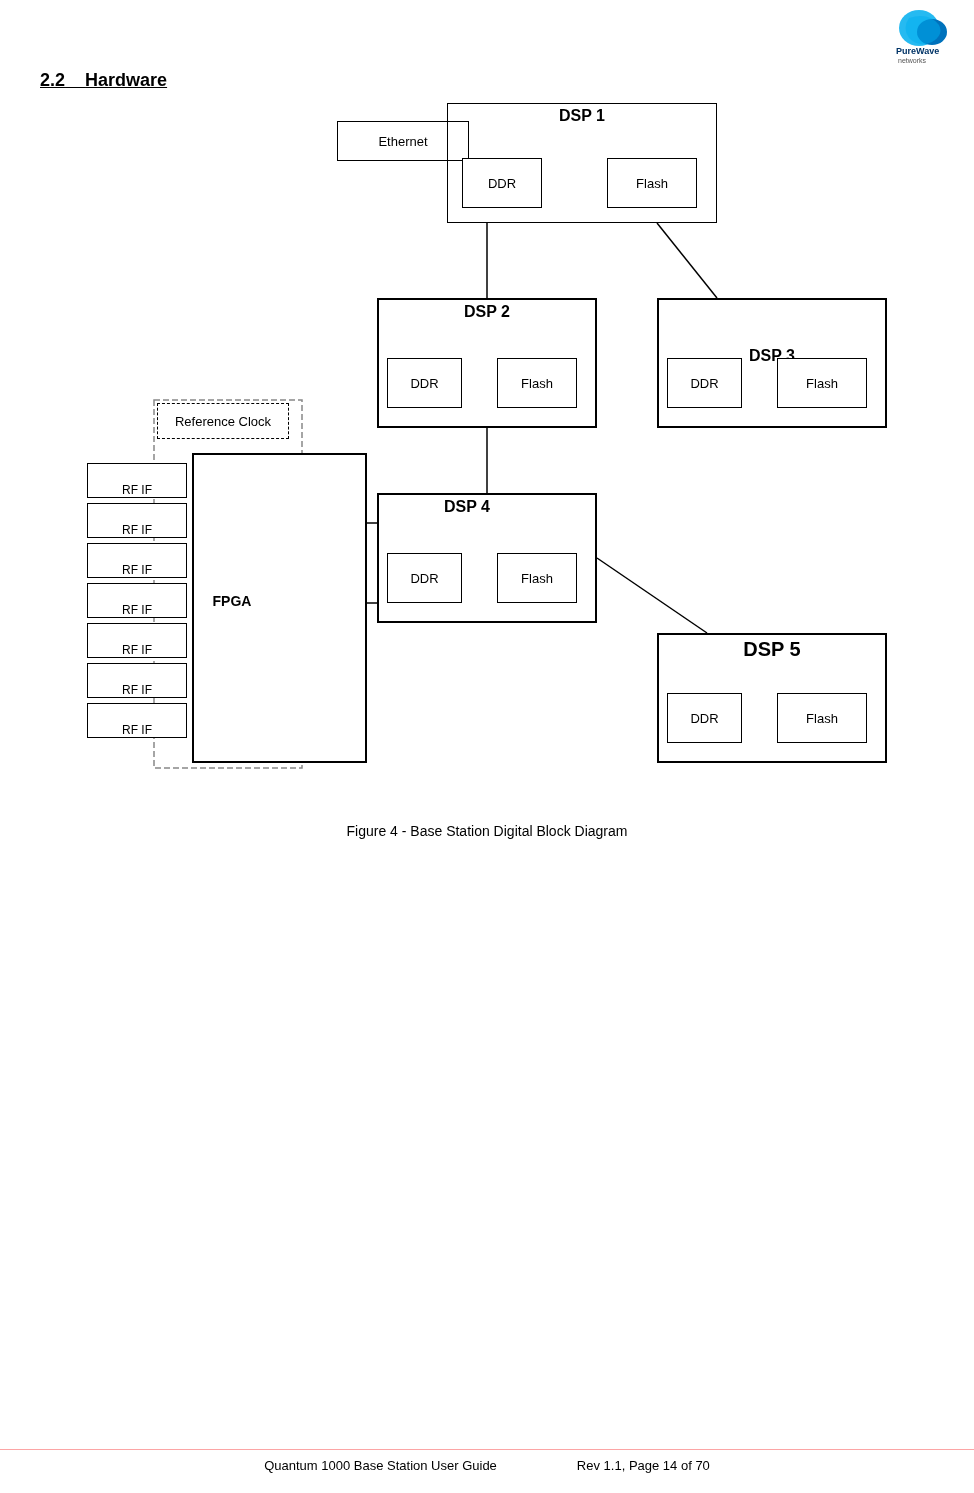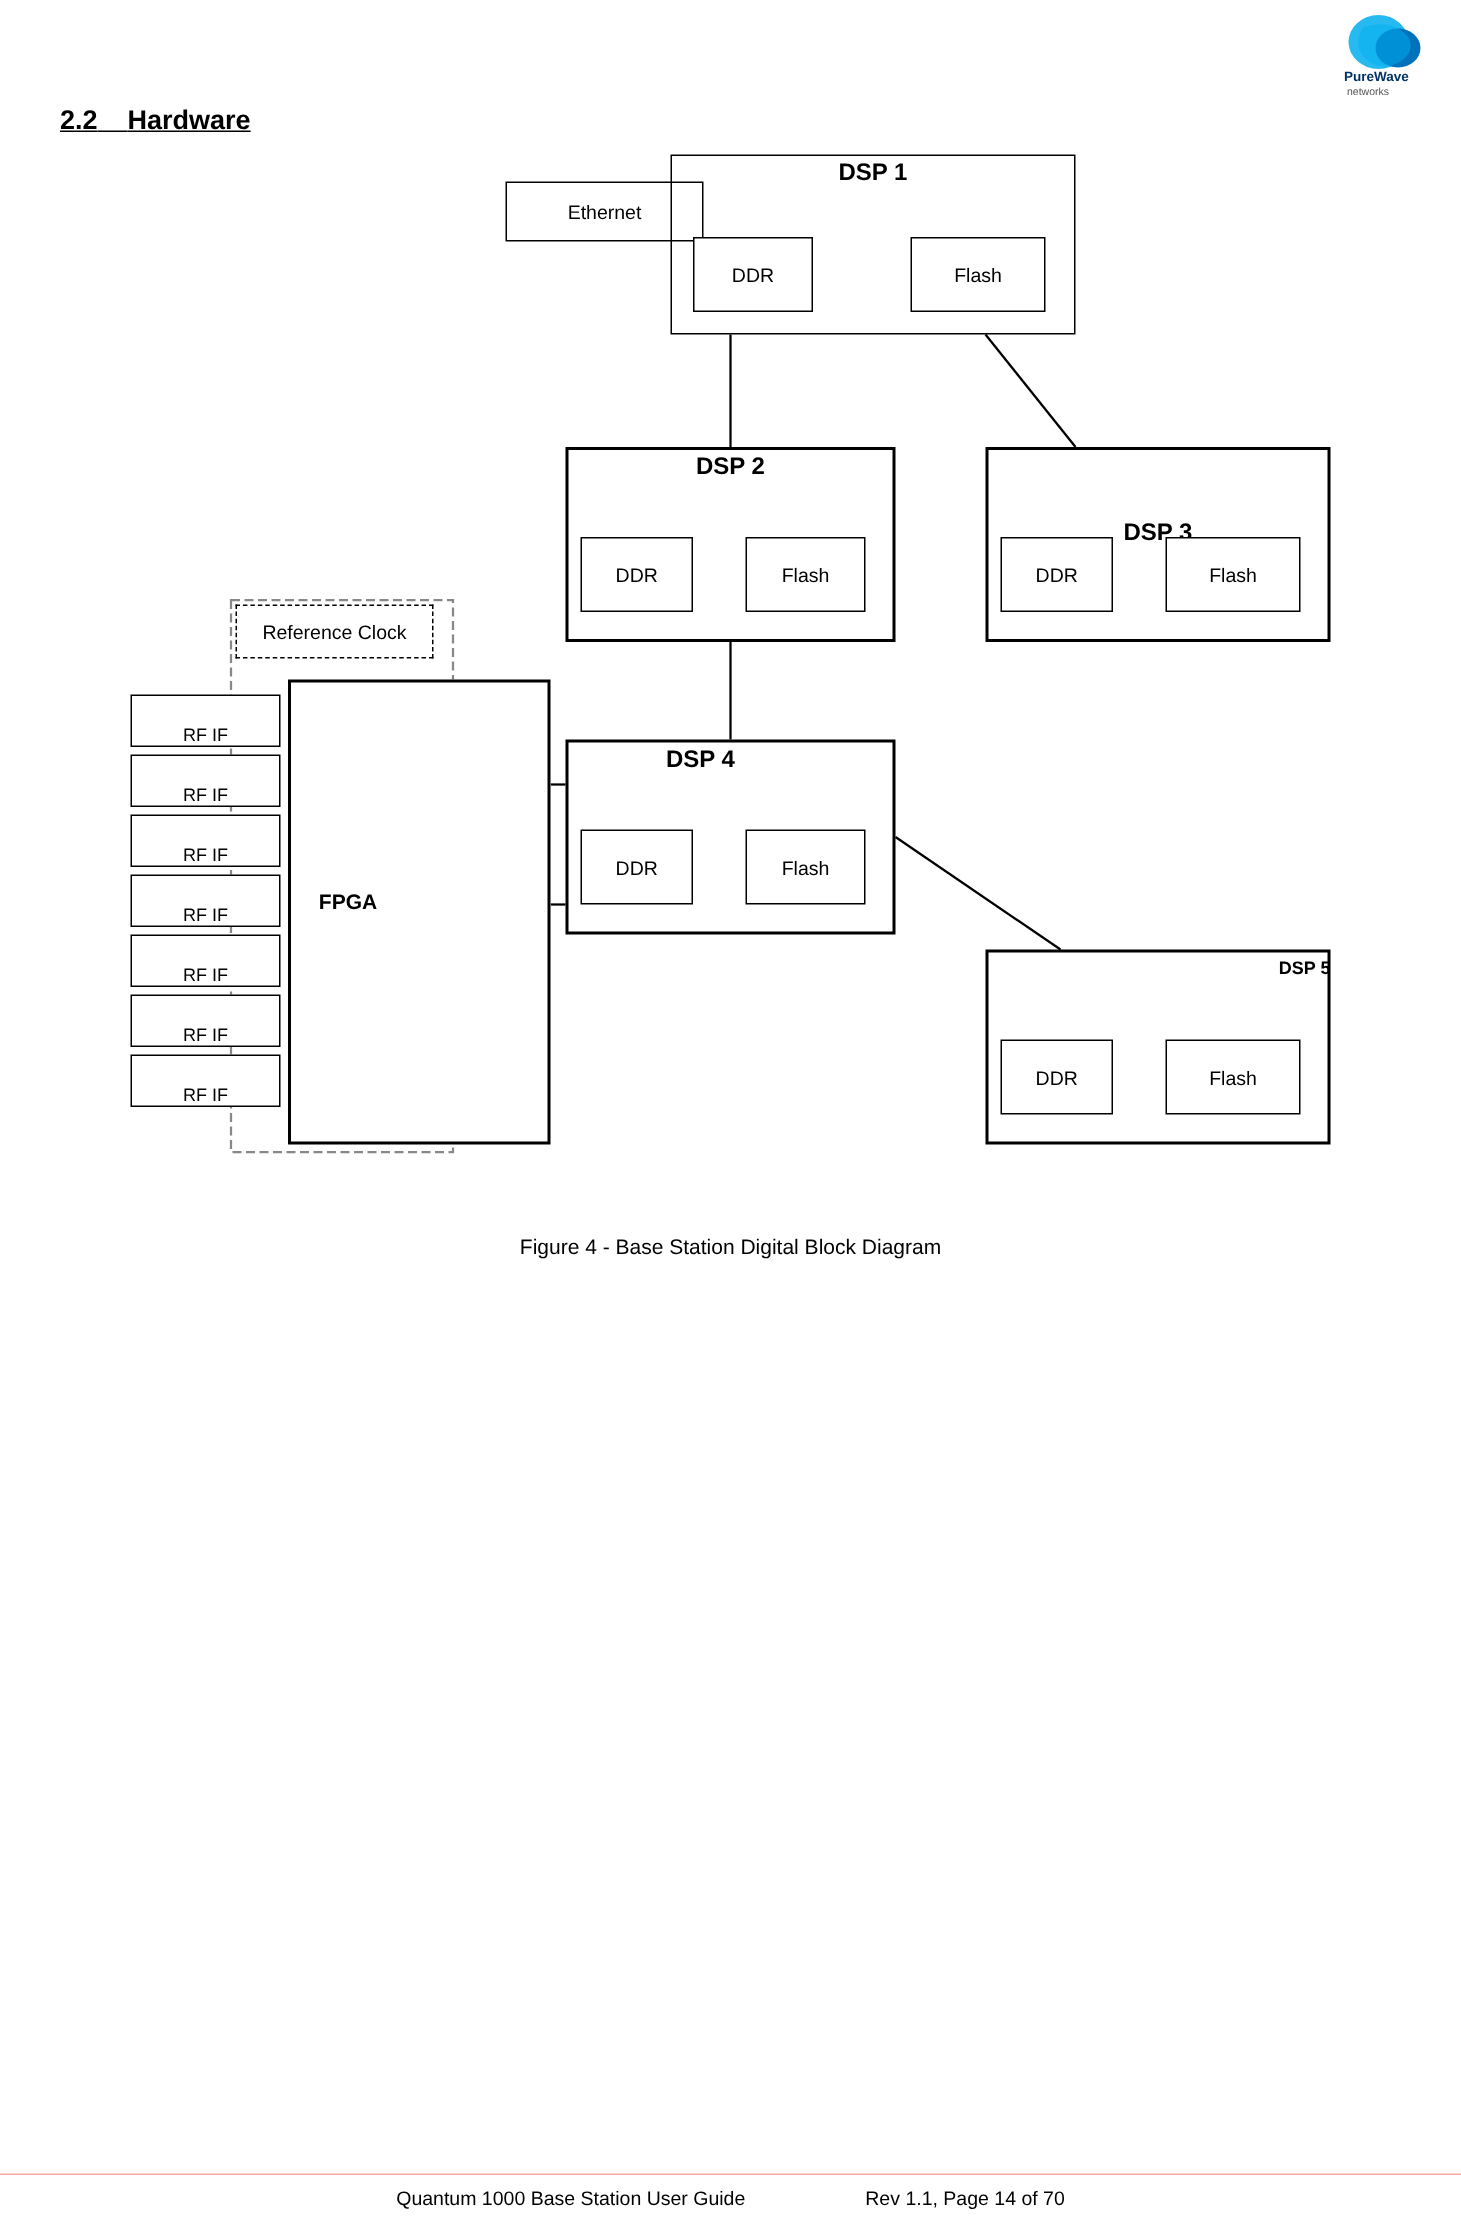--- a/index.html
+++ b/index.html
@@ -269,23 +269,23 @@
       top: 530px;
       width: 230px;
       height: 130px;
       border: 2px solid #000;
     }
     .dsp5-label {
       position: absolute;
       left: 600px;
       top: 535px;
       width: 230px;
-      text-align: right;
-      font-weight: bold;
-      font-size: 12px;
+      text-align: center;
+      font-weight: bold;
+      font-size: 20px;
     }
     .dsp5-ddr {
       position: absolute;
       left: 610px;
       top: 590px;
       width: 75px;
       height: 50px;
       border: 1.5px solid #000;
       display: flex;
       align-items: center;

